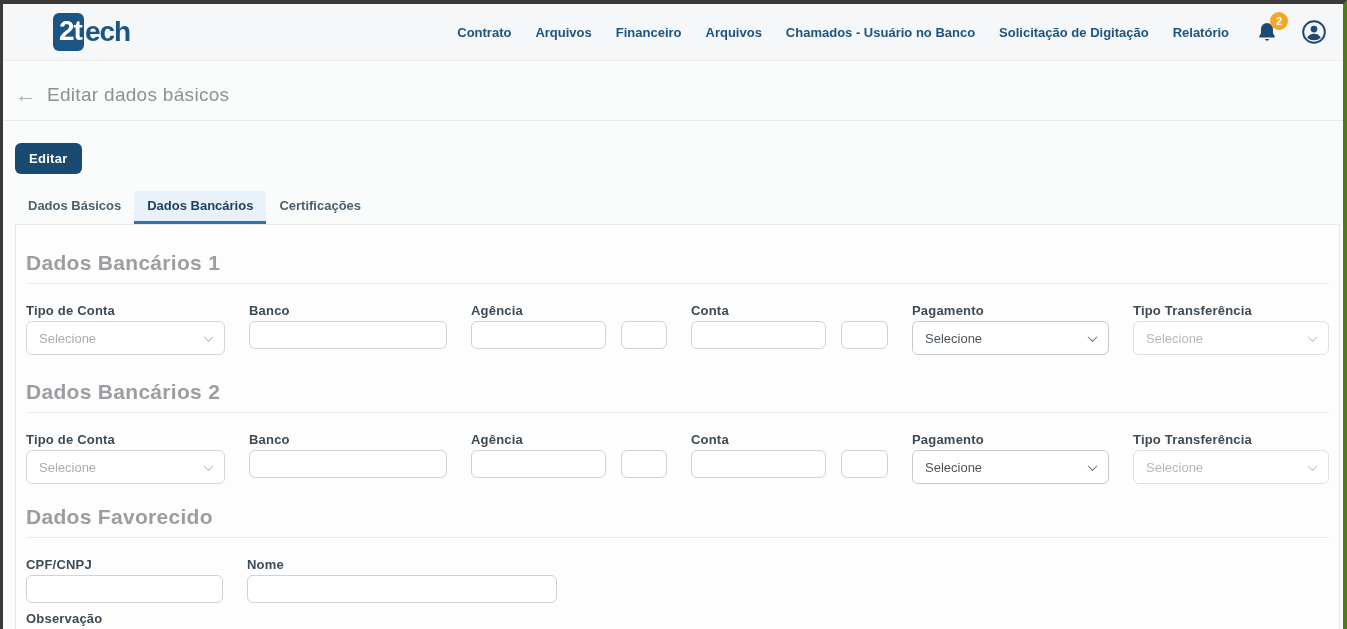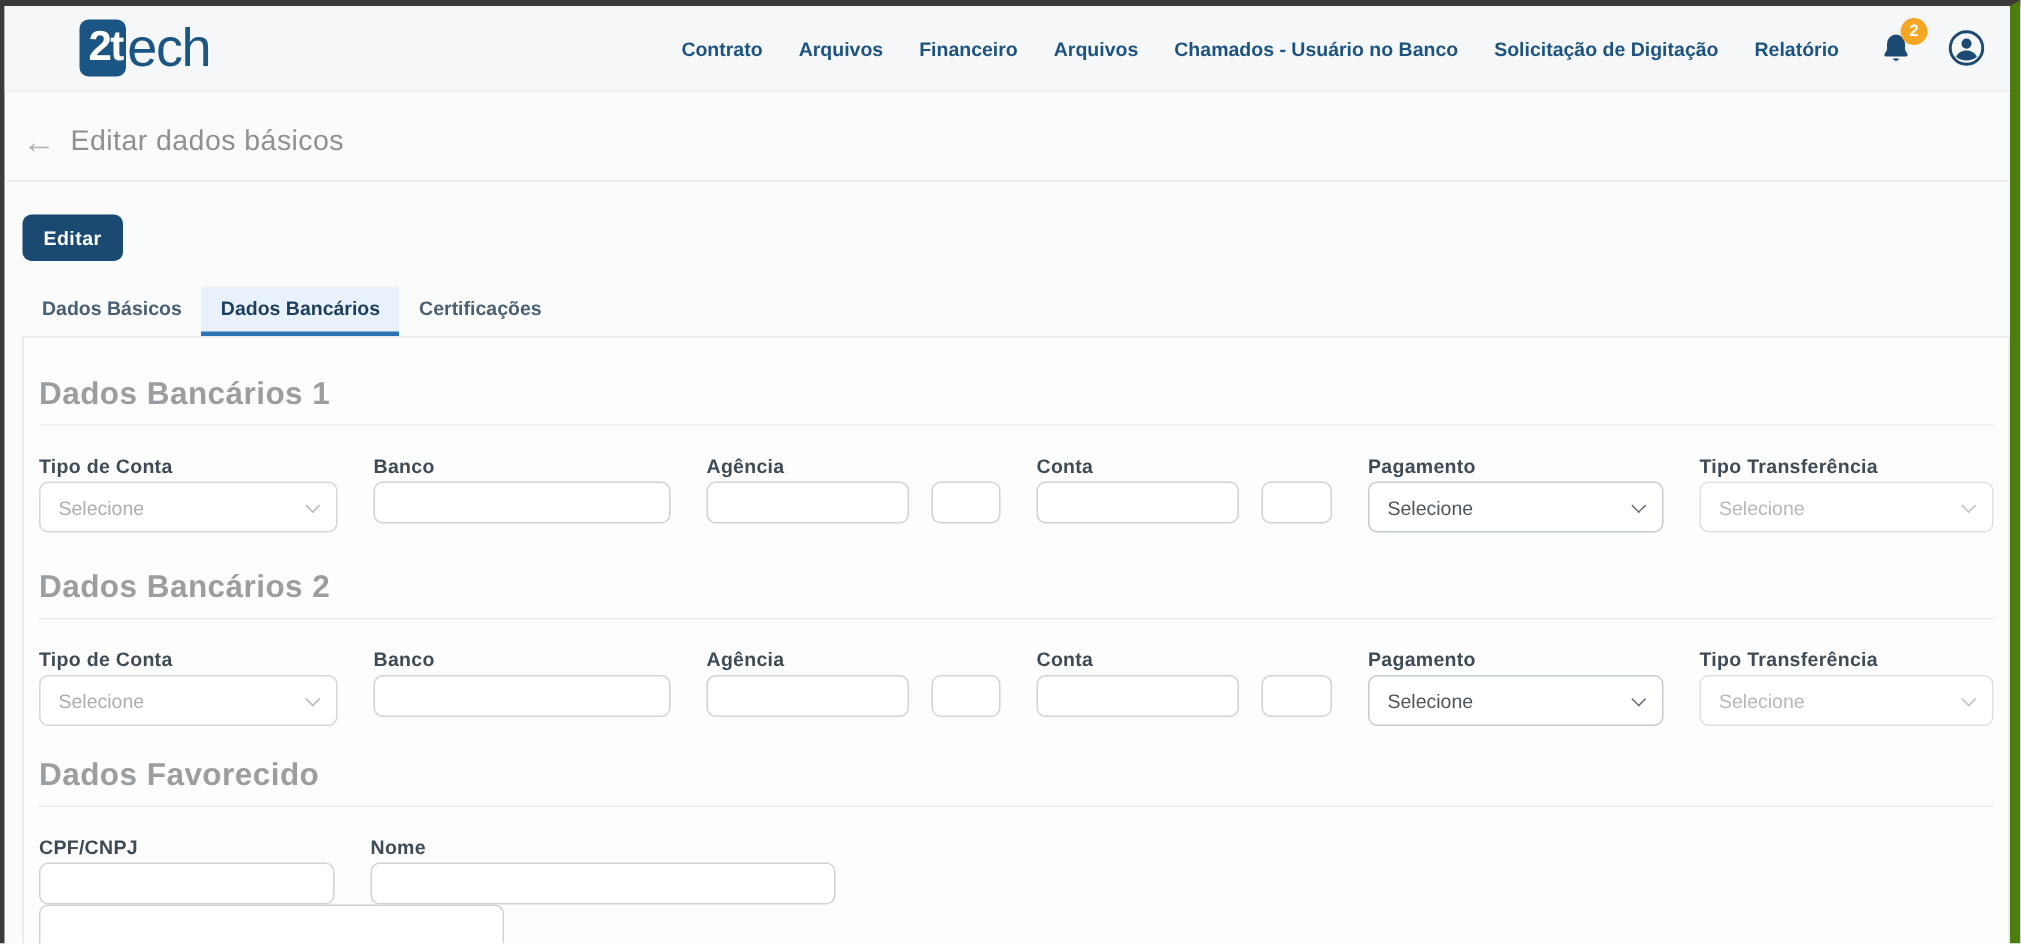--- a/index.html
+++ b/index.html
@@ -7,21 +7,21 @@
   body {
     font-family: "Liberation Sans", sans-serif;
     background: #fafbfb;
     color: #3e4a54;
   }
   .window {
     position: relative;
     width: 1347px; height: 629px;
     border-top: 4px solid #3a3a3a;
     border-left: 3px solid #3a3a3a;
-    border-right: 7px solid #4d7c0f;
+    border-right: 4px solid #4d7c0f;
     overflow: hidden;
     background: #fafbfb;
   }
 
   
   .navbar {
     height: 57px;
     background: #f6f7f8;
     border-bottom: 1px solid #ededee;
     display: flex;
@@ -32,21 +32,21 @@
   .logo-box {
     background: #1b5583;
     color: #ffffff;
     font-size: 28px; font-weight: 700;
     border-radius: 6px;
     padding: 2px 2px 4px 6px;
     letter-spacing: -1px;
   }
   .logo-suffix {
     color: #1b5583;
-    font-size: 36px; font-weight: 400;
+    font-size: 28px; font-weight: 700;
     letter-spacing: -1px;
     margin-left: 1px;
   }
   .nav-menu {
     margin-left: auto;
     display: flex;
     align-items: center;
     gap: 24px;
   }
   .nav-link {
@@ -344,17 +344,18 @@
       <div class="field w-cpf">
         <label>CPF/CNPJ</label>
         <input class="text-input" value="" style="">
       </div>
       <div class="field w-nome">
         <label>Nome</label>
         <input class="text-input" value="" style="">
       </div>
     </div>
     <div class="field w-nome">
+      <label class="obs-label-gap">Observação</label>
       <textarea class="text-area" style=""></textarea>
     </div>
 
   </section>
 </div>
 
 </body></html>

